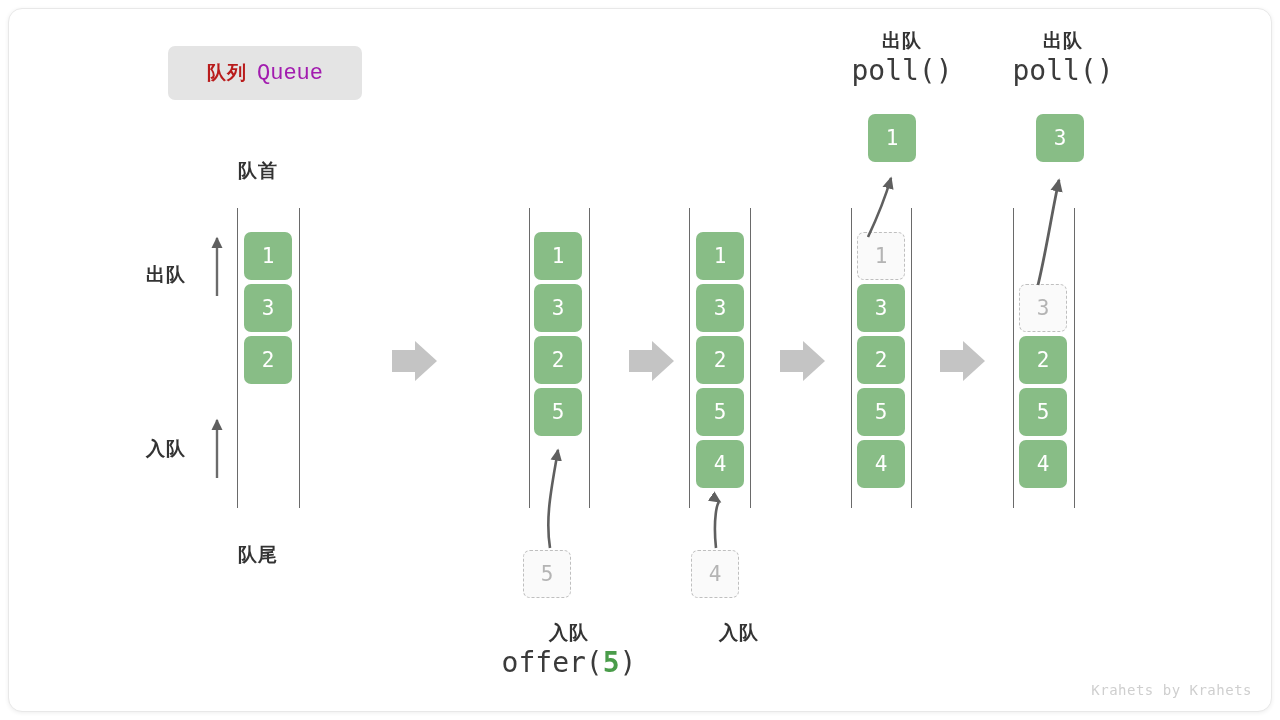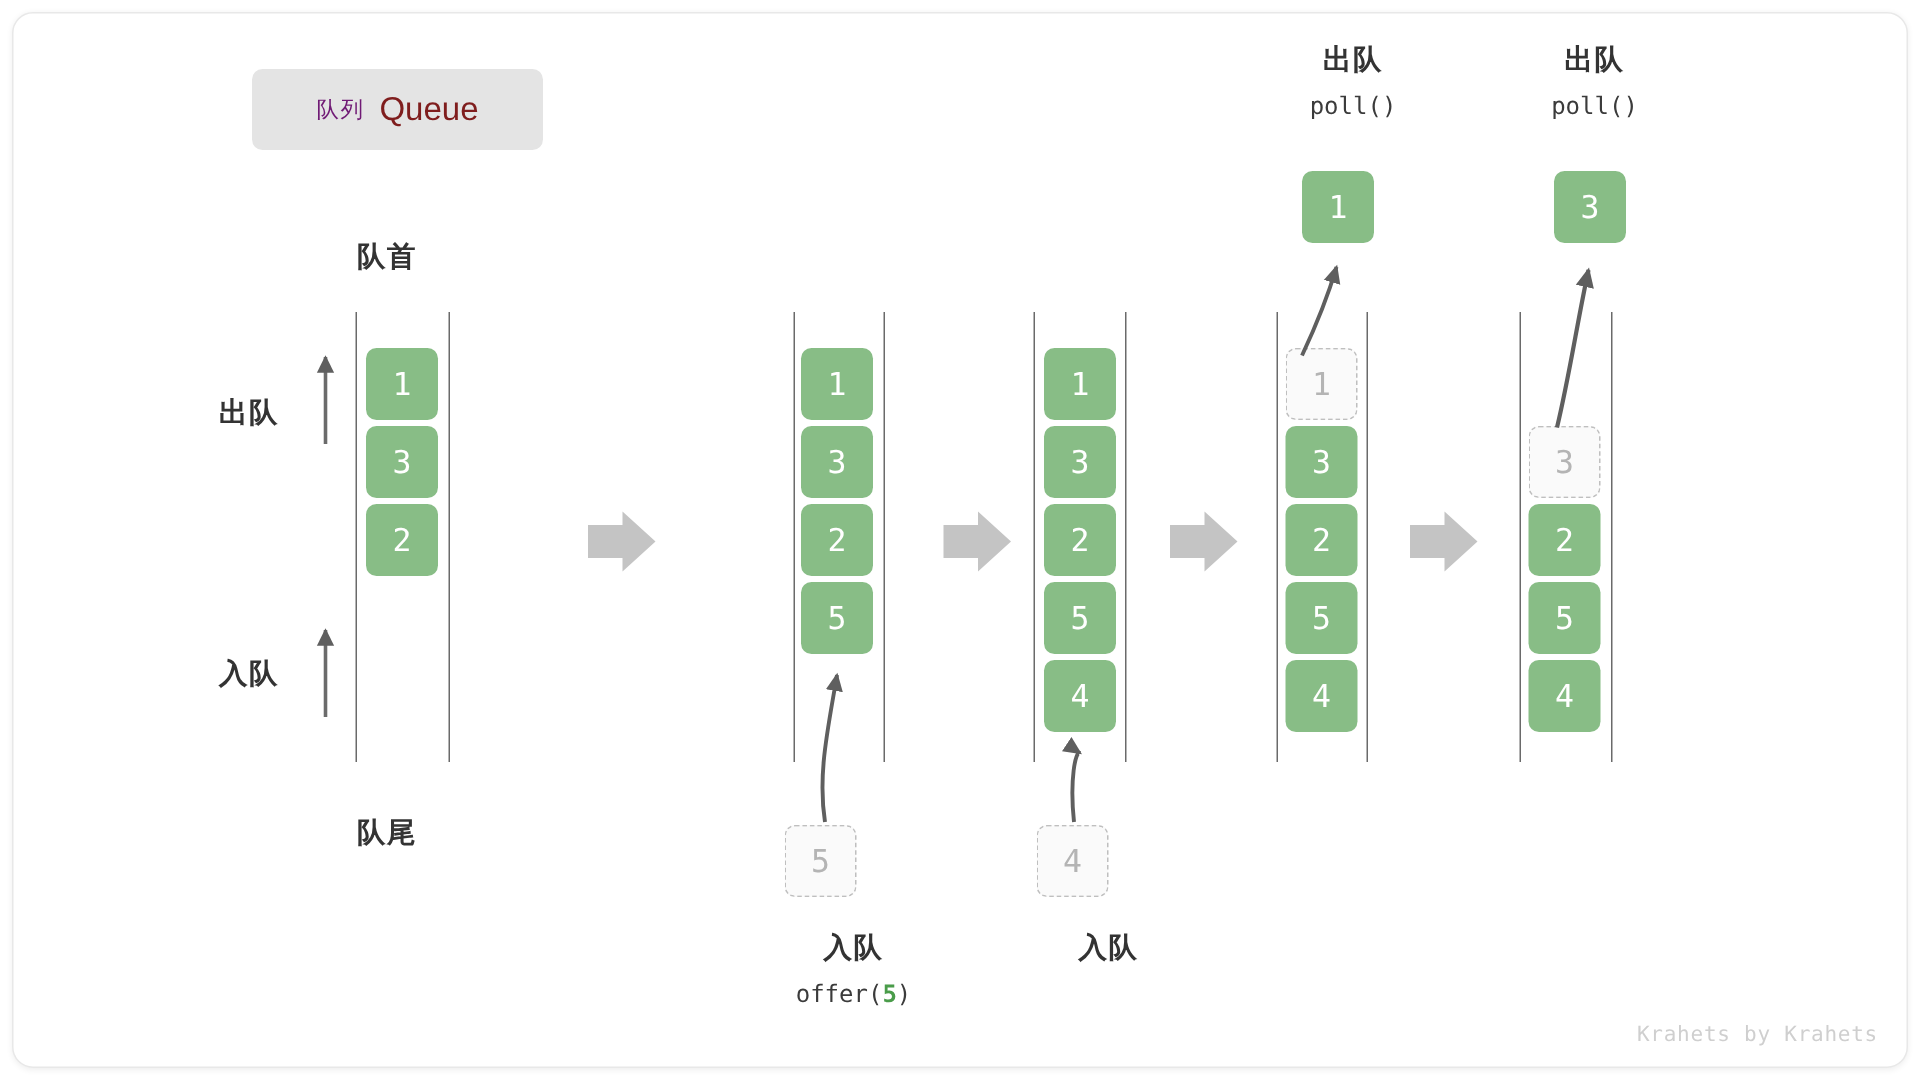--- a/index.html
+++ b/index.html
@@ -40,29 +40,29 @@
     width: 194px;
     height: 54px;
     background: #e4e4e4;
     border-radius: 7px;
     display: flex;
     align-items: center;
     justify-content: center;
     gap: 10px;
   }
   .title-cn {
-    font-size: 15px;
-    font-weight: normal;
-    color: #701a75;
+    font-size: 19px;
+    font-weight: bold;
+    color: #b91c1c;
     letter-spacing: 1px;
   }
   .title-en {
-    font-family: Liberation Sans, sans-serif;
+    font-family: Liberation Mono, monospace;
     font-size: 22px;
-    color: #7f1d1d;
+    color: #a21caf;
   }
 
   
   .head-label {
     position: absolute;
     font-size: 19px;
     font-weight: bold;
     color: #333333;
     letter-spacing: 1px;
     white-space: nowrap;
@@ -87,21 +87,21 @@
     display: block;
     font-size: 19px;
     font-weight: bold;
     color: #333333;
     letter-spacing: 1px;
     line-height: 30px;
   }
   .op-code {
     display: block;
     font-family: "DejaVu Sans Mono", "Liberation Mono", monospace;
-    font-size: 16px;
+    font-size: 28px;
     color: #3b3b3b;
     line-height: 30px;
   }
   .op-code .arg { color: #4a9c4a; font-weight: bold; }
 
   
   .rail {
     position: absolute;
     width: 1.4px;
     background: #6a6a6a;

